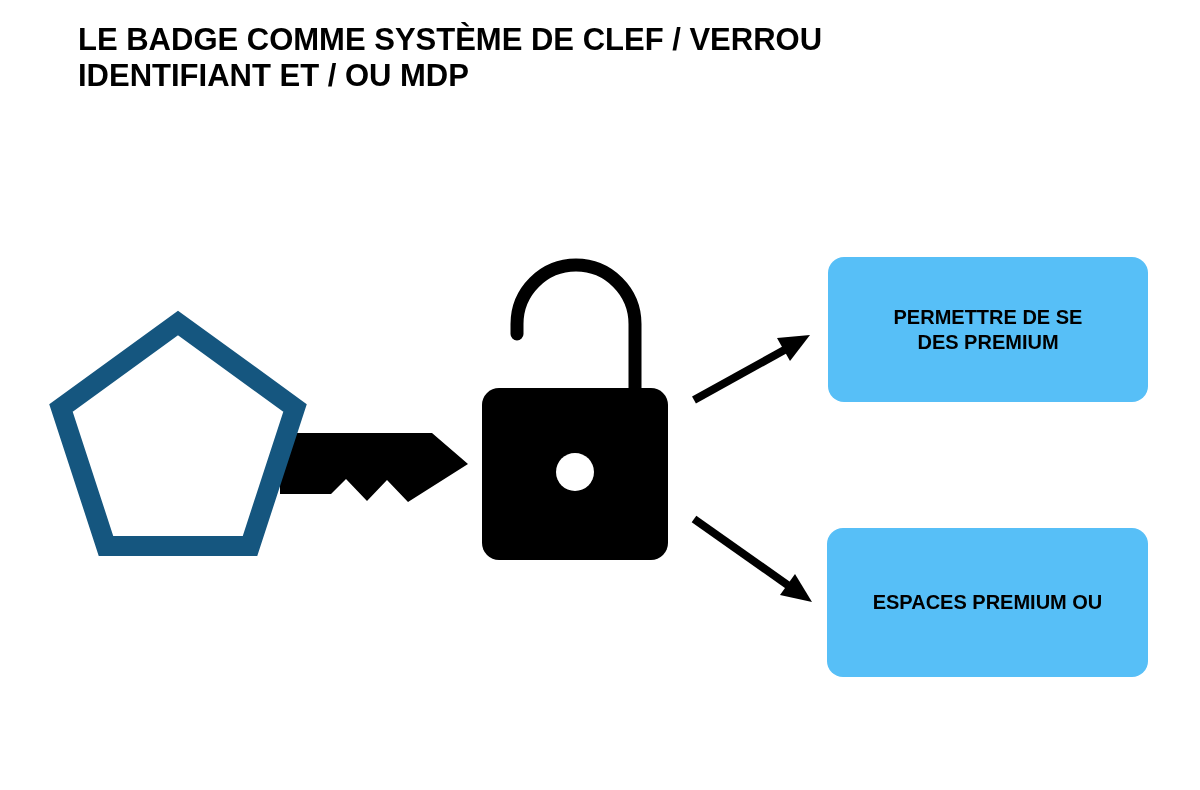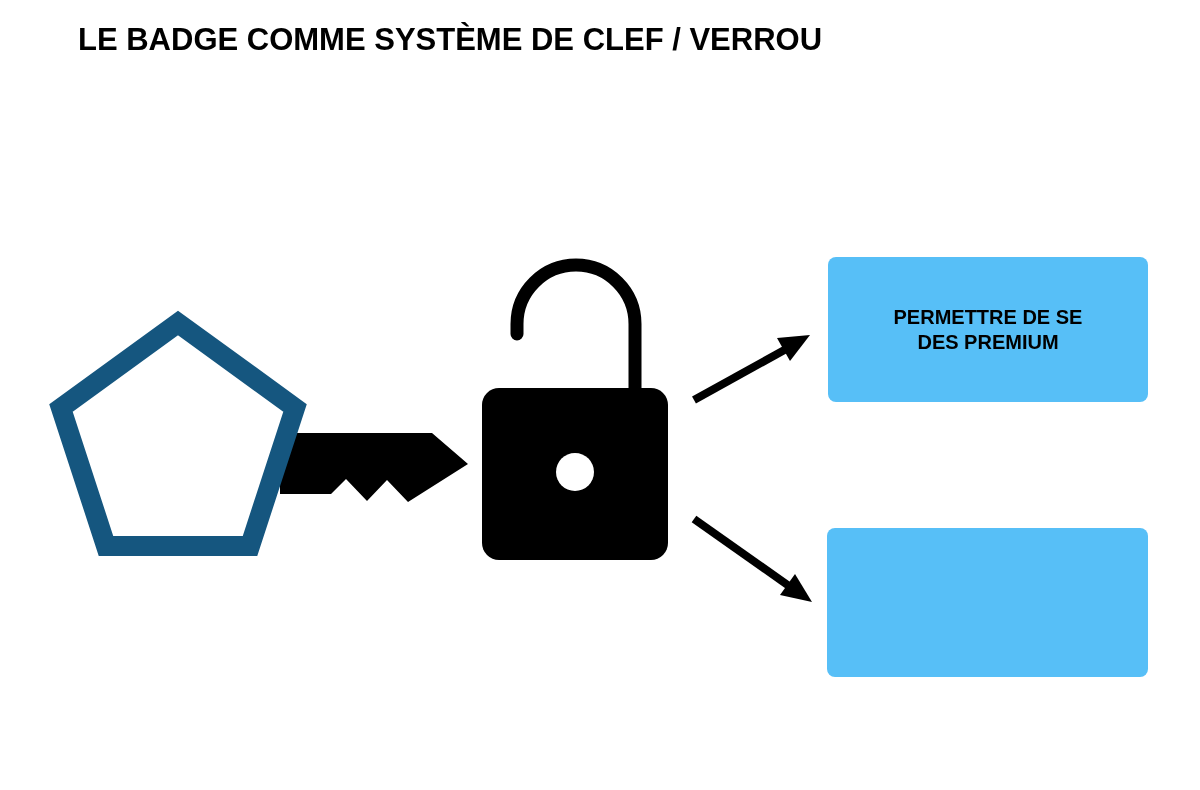--- a/index.html
+++ b/index.html
@@ -34,41 +34,42 @@
   .diagram-svg {
     position: absolute;
     left: 0;
     top: 0;
     width: 1200px;
     height: 790px;
   }
   .callout {
     position: absolute;
     background: var(--callout-blue);
-    border-radius: 8px;
+    border-radius: 16px;
     display: flex;
     flex-direction: column;
     align-items: center;
     justify-content: center;
     text-align: center;
     color: var(--ink);
     font-size: 20px;
     font-weight: 700;
     line-height: 25px;
   }
   .callout-top    { left: 828px; top: 257px; width: 320px; height: 145px; }
   .callout-bottom { left: 827px; top: 528px; width: 321px; height: 149px; }
 </style>
 </head>
 <body>
 
 <div class="stage">
 
   <h1 class="title">
     <span>LE BADGE COMME SYSTÈME DE CLEF / VERROU</span>
+    <span>IDENTIFIANT ET / OU MDP</span>
   </h1>
 
   <svg class="diagram-svg" viewBox="0 0 1200 790">
 
     <polygon points="280,433 432,433 468,464 408,502 387,480 367,501 346,479 331,494 280,494" style="fill: var(--ink);"></polygon>
 
     <polygon points="178,323 295,408 250,546 106,546 61,408" style="fill: #ffffff; stroke: var(--pentagon-blue); stroke-width: 20; stroke-linejoin: miter;"></polygon>
 
     <g>
       <path d="M 635 392 L 635 324 A 59 59 0 0 0 517 324 L 517 334" style="fill: none; stroke: var(--ink); stroke-width: 13; stroke-linecap: round;"></path>
@@ -86,15 +87,16 @@
       <polygon points="812,602 780,595 795,574" style="fill: var(--ink);"></polygon>
     </g>
   </svg>
 
   <div class="callout callout-top">
     <div>PERMETTRE DE SE</div>
     <div>DES PREMIUM</div>
   </div>
 
   <div class="callout callout-bottom">
+    <div>ESPACES PREMIUM OU</div>
   </div>
 
 </div>
 
 </body></html>

